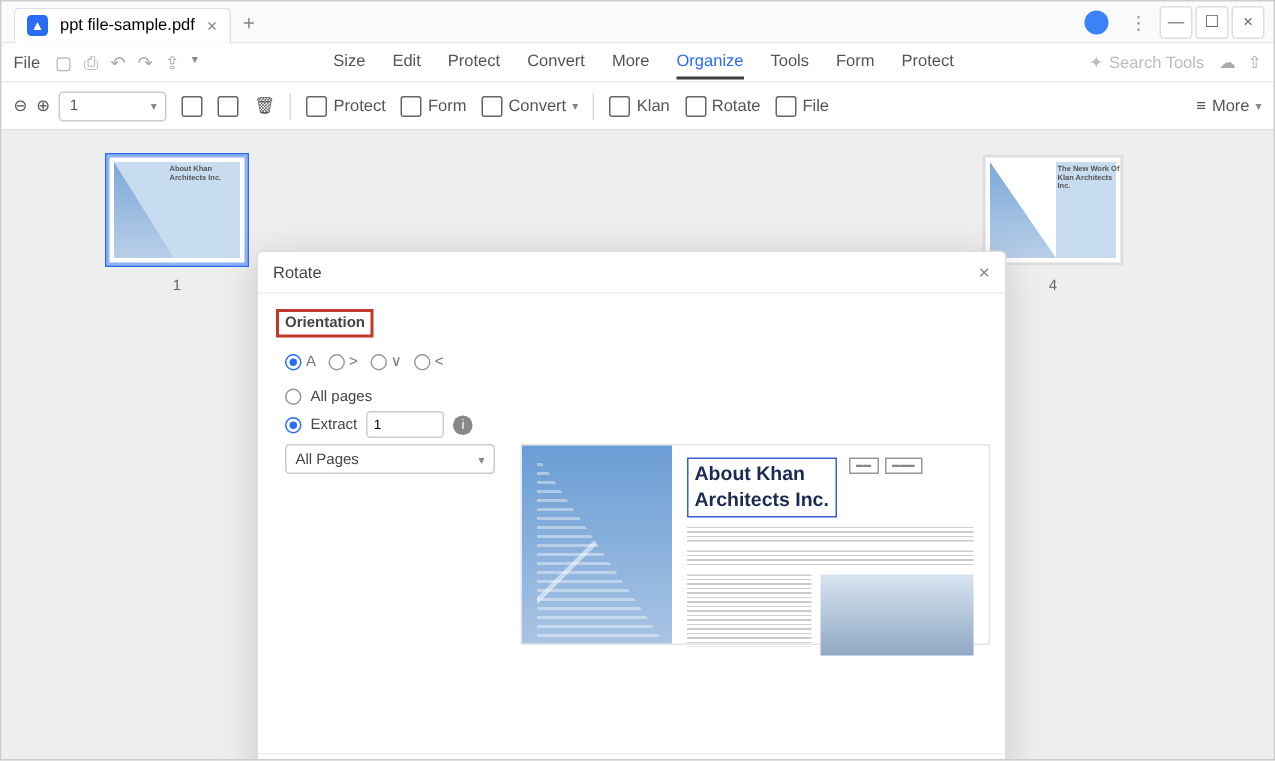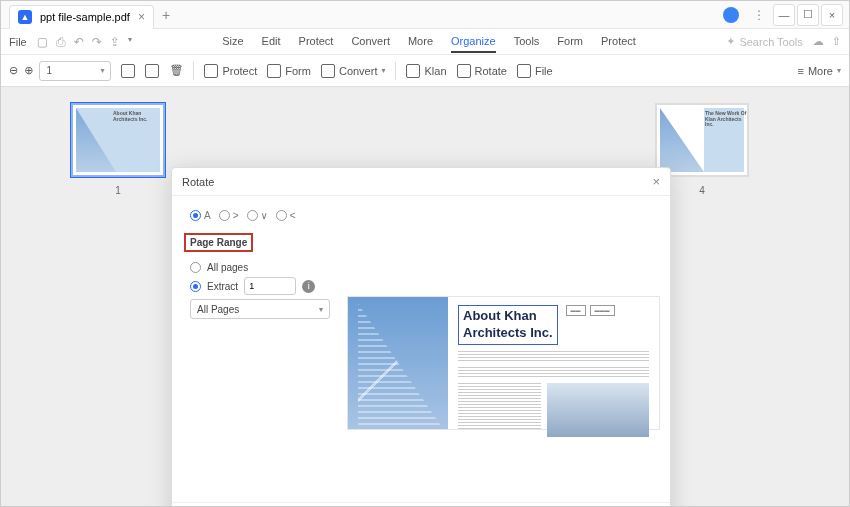--- a/index.html
+++ b/index.html
@@ -197,39 +197,39 @@
   <div class="thumblabel" style="position:absolute; right:100px; top:94px; width:94px;">4</div>
 
   <div class="overlay">
     <div class="dialog">
       <div class="dlg-head">
         <span>Rotate</span>
         <span class="x">×</span>
       </div>
       <div class="dlg-body">
         <div class="dlg-left">
+          <div><span class="sec-title">Orientation</span></div>
           <div class="orient-row">
             <span class="orient-opt">
                 <span class="radio on"></span>
                 <span>A</span>
               </span>
             <span class="orient-opt">
                 <span class="radio"></span>
                 <span>&gt;</span>
               </span>
             <span class="orient-opt">
                 <span class="radio"></span>
                 <span>∨</span>
               </span>
             <span class="orient-opt">
                 <span class="radio"></span>
                 <span>&lt;</span>
               </span>
           </div>
-          <div><span class="sec-title">Page Range</span></div>
           <div class="rng-row">
             <span class="radio"></span>
             <span>All pages</span>
           </div>
           <div class="rng-row">
             <span class="radio on"></span>
             <span>Extract</span>
             <input class="input-sm" value="1" style="">
             <span class="badge-i">i</span>
           </div>

